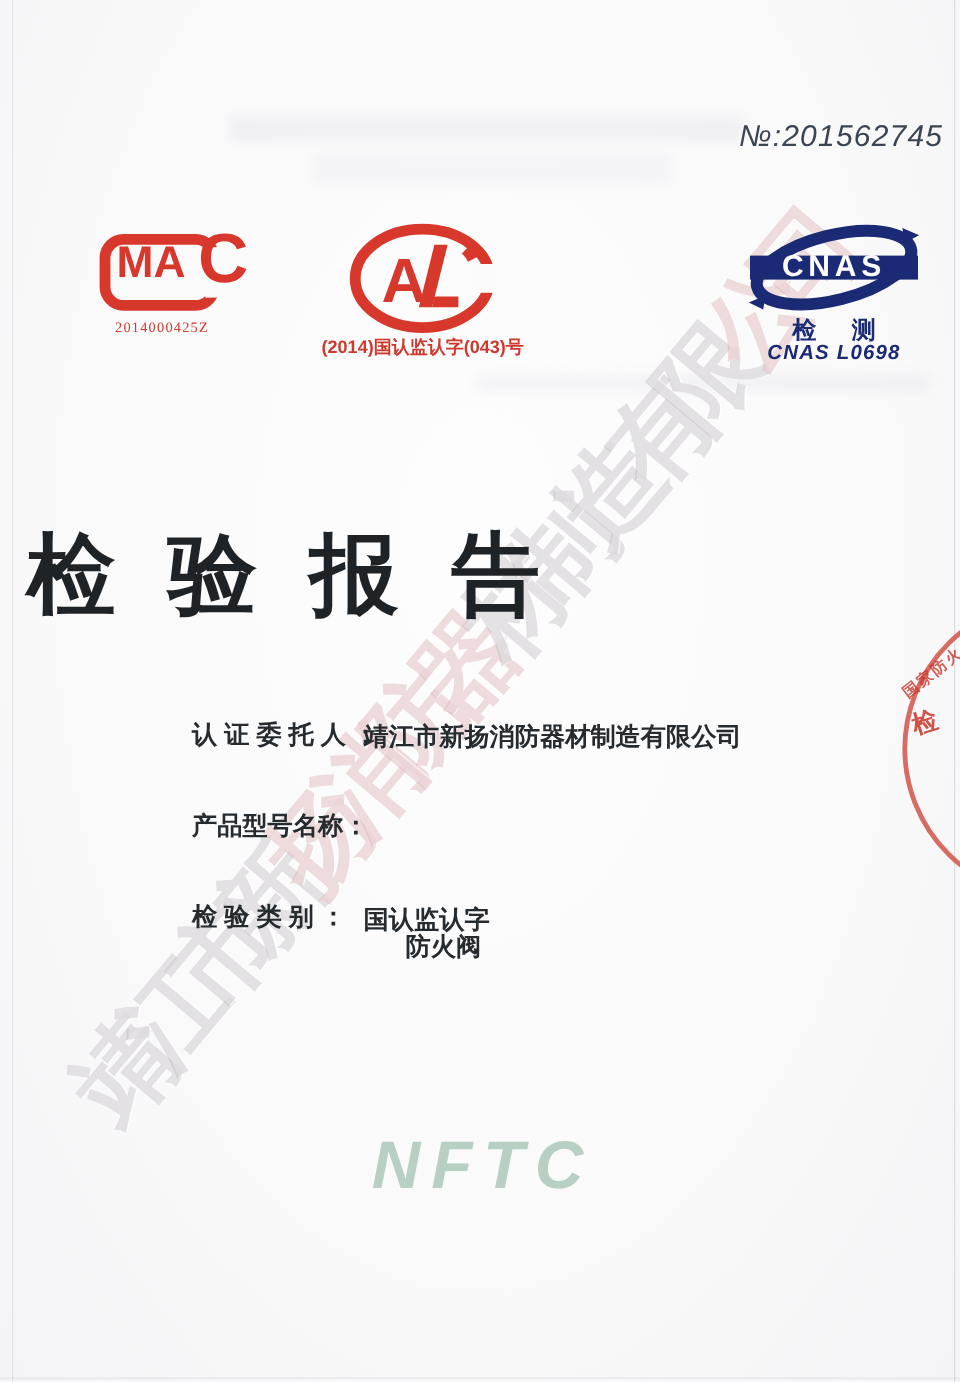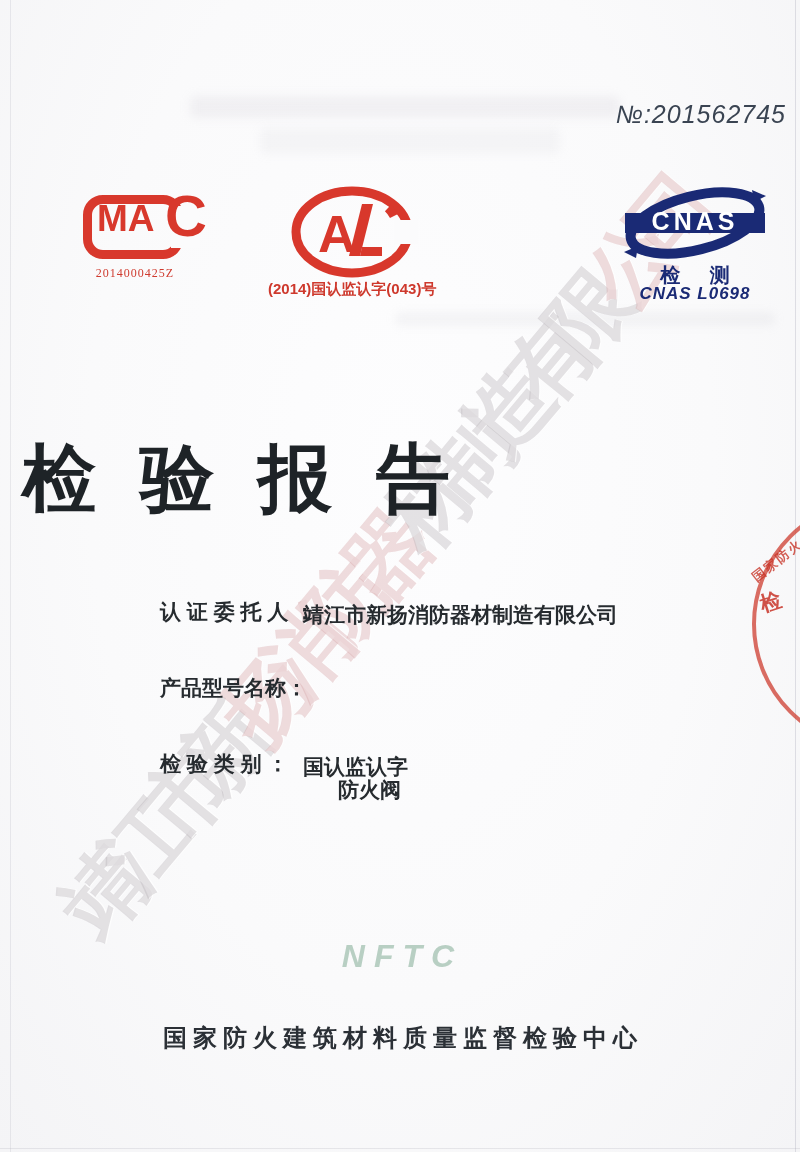--- a/index.html
+++ b/index.html
@@ -75,21 +75,21 @@
   .row-applicant{top:598px;}
   .row-product{top:674px;}
   .row-category{top:750px;}
   .field-label{position:absolute;left:160px;white-space:pre;}
   .field-value{position:absolute;left:303px;white-space:pre;line-height:33px;}
   .mono-val{font-family:"DejaVu Sans Mono","Liberation Mono",monospace;letter-spacing:1px;}
 
   
   .nftc{
     position:absolute;left:0;top:938px;width:100%;text-align:center;
-    font-size:32px;font-weight:800;font-style:italic;letter-spacing:9px;text-indent:5px;
+    font-size:56px;font-weight:800;font-style:italic;letter-spacing:9px;text-indent:5px;
     color:#b8cfc3;
   }
 
   
   .org-name{
     position:absolute;left:0;top:1022px;width:100%;text-align:center;
     font-size:24px;font-weight:700;letter-spacing:6px;text-indent:6px;color:#2b3036;
   }
 
   
@@ -172,19 +172,18 @@
     </span>
   </div>
 
   <div class="field-row row-category">
     <span class="field-label">检 验 类 别 ：</span>
     <span class="field-value">国认监认字</span>
   </div>
 
   <div class="nftc">NFTC</div>
 
-  <div class="org-name">国家防火建筑材料质量监督检验中心</div>
 
   <div class="stamp-circle"></div>
   <div class="stamp-arc-text">国家防火</div>
   <div class="stamp-char">检</div>
 
 </div>
 
 </body></html>

